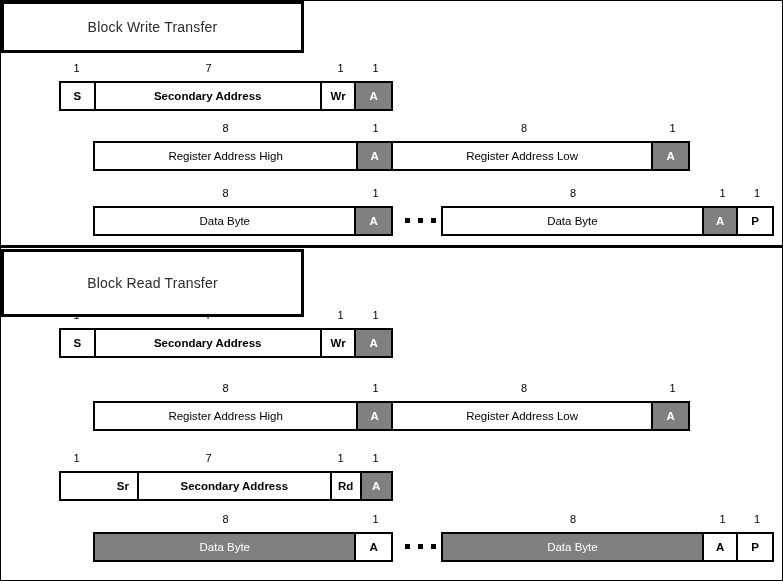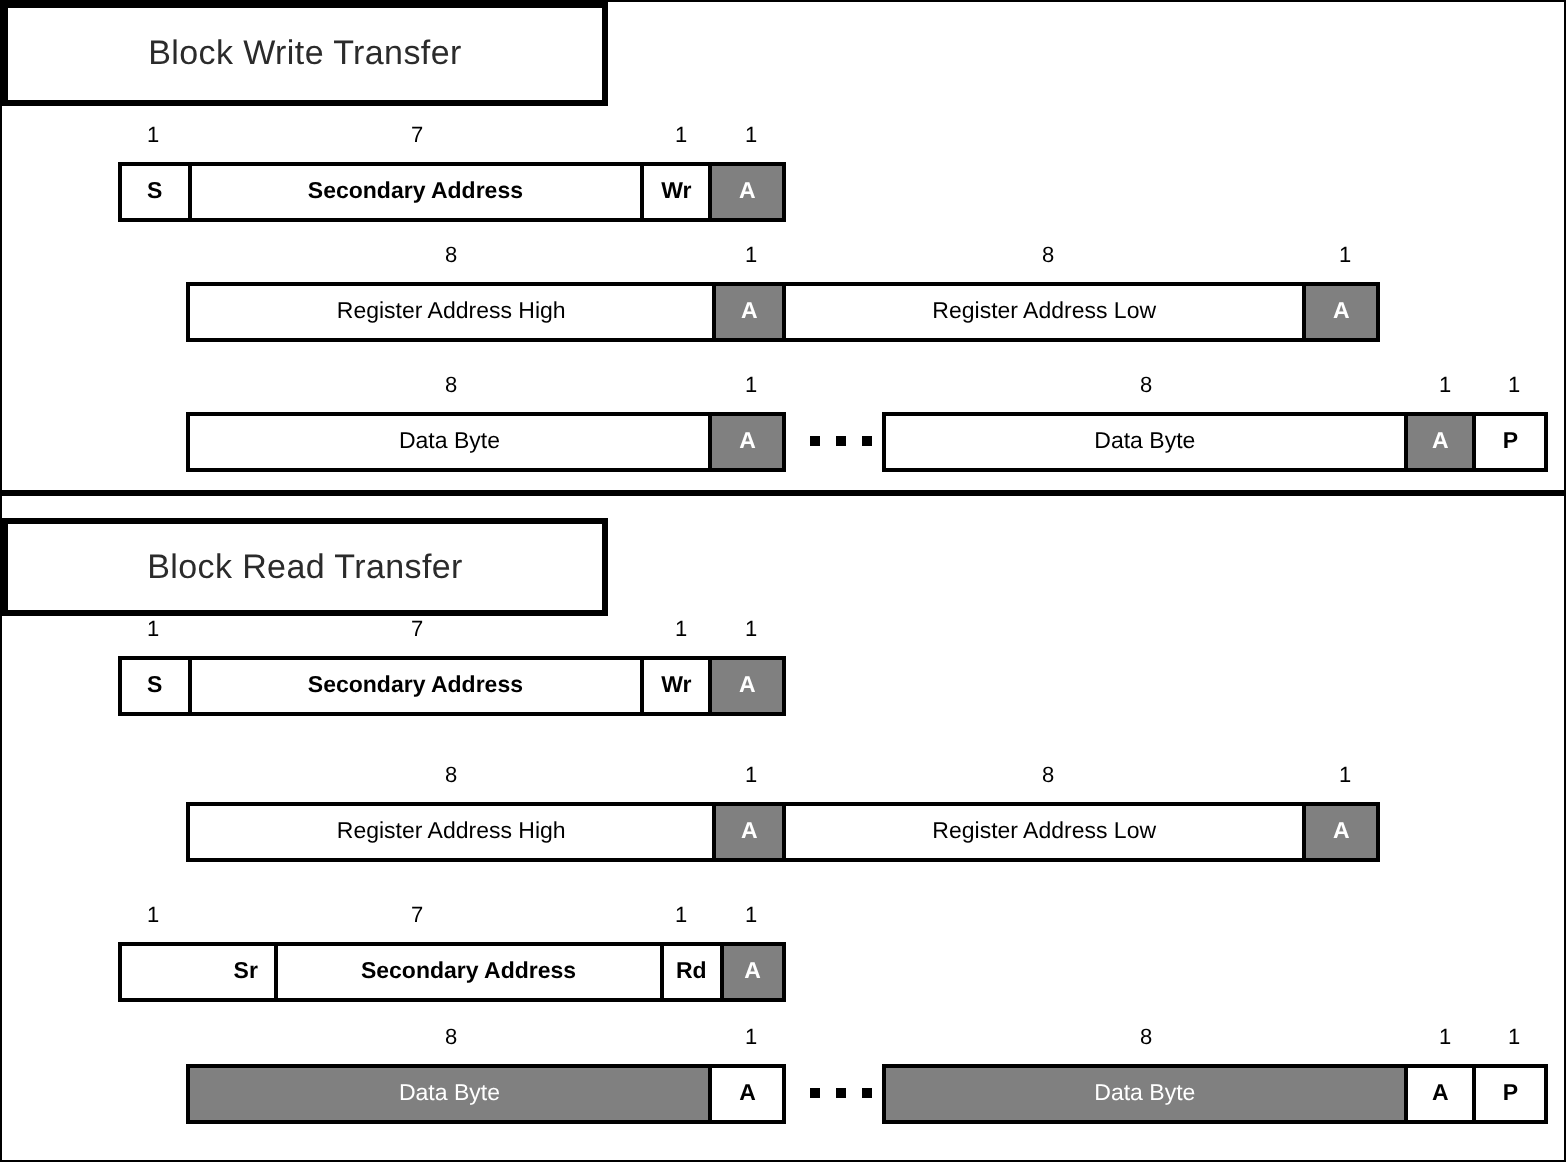--- a/index.html
+++ b/index.html
@@ -27,21 +27,21 @@
     width: 303px;
     box-sizing: border-box;
     border: 3px solid #000000;
     background: #ffffff;
     display: flex;
     align-items: center;
     justify-content: center;
     z-index: 5;
   }
   .title-box .title-text {
-    font-size: 17px;
+    font-size: 14px;
     color: #2b2b2b;
     font-weight: 400;
     letter-spacing: 0.2px;
     white-space: nowrap;
   }
 
   
   .section-divider {
     position: absolute;
     left: 0;
@@ -162,21 +162,21 @@
   </div>
 
   <div class="frame" style="left:440px; top:205px; width:333px;">
     <div class="cell plain" style="width:264px;">Data Byte</div>
     <div class="cell gray" style="width:35px;">A</div>
     <div class="cell" style="width:34px;">P</div>
   </div>
 
   <div class="section-divider" style="top:244px;"></div>
 
-  <div class="title-box" style="top:258px; height:49px;">
+  <div class="title-box" style="top:248px; height:68px;">
     <span class="title-text">Block Read Transfer</span>
   </div>
 
   <div class="bitlabel" style="left:58px; top:307px; width:35px;">1</div>
   <div class="bitlabel" style="left:93px; top:307px; width:229px;">7</div>
   <div class="bitlabel" style="left:322px; top:307px; width:35px;">1</div>
   <div class="bitlabel" style="left:357px; top:307px; width:35px;">1</div>
 
   <div class="frame" style="left:58px; top:327px; width:334px;">
     <div class="cell" style="width:35px;">S</div>

